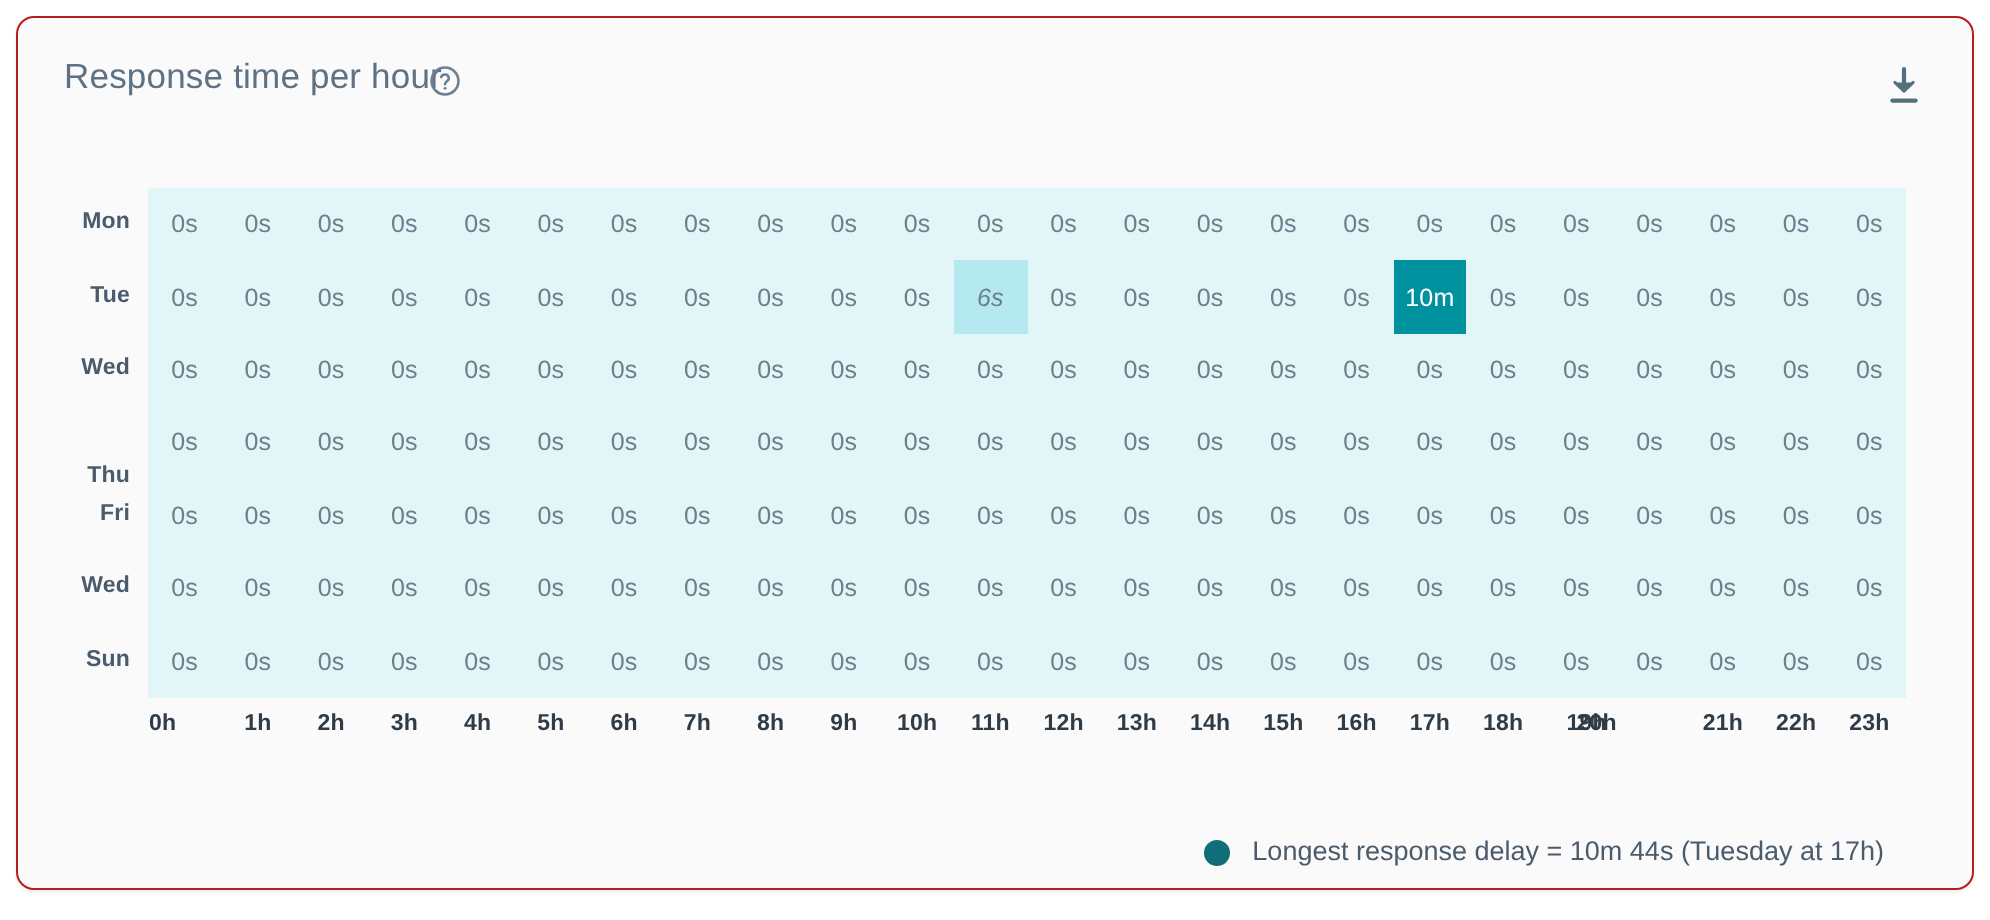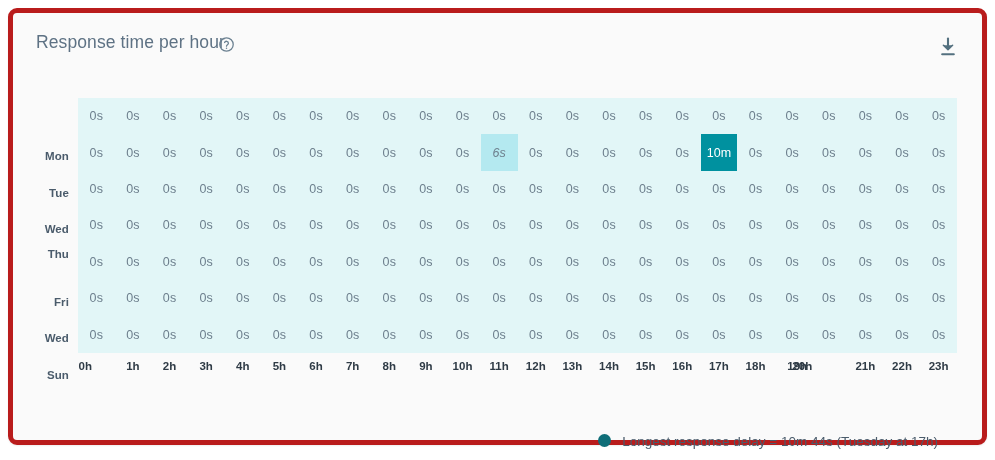--- a/index.html
+++ b/index.html
@@ -16,21 +16,21 @@
     background: #ffffff;
   }
   .card {
     position: absolute;
     left: 8px;
     top: 8px;
     width: 979px;
     height: 437px;
     box-sizing: border-box;
     background: #fafafa;
-    border: 5px solid #b91c1c;
+    border: 1px solid #b91c1c;
     border-radius: 9px;
     box-shadow: 0 1px 2px rgba(0,0,0,0.07);
   }
   .card-header {
     position: absolute;
     left: 0; top: 0; right: 0;
     height: 66px;
   }
   .card-title {
     position: absolute;
@@ -67,21 +67,20 @@
     top: 0;
   }
   .row-label {
     position: absolute;
     width: 46px;
     text-align: right;
     font-size: 11.5px;
     color: #4a5b6b;
     font-weight: 700;
     letter-spacing: 0.1px;
-    margin-top: 41px;
   }
   .col-label {
     position: absolute;
     text-align: center;
     font-size: 11.5px;
     color: #2f3b46;
     font-weight: 700;
     letter-spacing: 0.1px;
   }
   .heat-grid {
@@ -103,23 +102,22 @@
     box-sizing: border-box;
   }
   .cell.lvl1 { background: #b4e9f0; color: #6d7f8d; font-style: italic; }
   .cell.lvl2 { background: #00919f; color: #ffffff; }
 
   .legend {
     position: absolute;
     right: 44px;
     top: 409px;
     display: flex;
-    align-items: flex-start;
+    align-items: flex-end;
     gap: 11px;
-    margin-top: 12px;
   }
   .legend-dot {
     width: 13px;
     height: 13px;
     border-radius: 50%;
     background: #0f6e78;
     flex: none;
   }
   .legend-text {
     font-size: 13.5px;
@@ -152,21 +150,21 @@
         </svg>
       </div>
     </div>
 
     <div class="plot">
       <div class="heat-grid"></div>
       <div id="row-labels">
           <div class="row-label" style="left: 10px; top: 96.2143px;">Mon</div>
           <div class="row-label" style="left: 10px; top: 132.643px;">Tue</div>
           <div class="row-label" style="left: 10px; top: 169.071px;">Wed</div>
-          <div class="row-label" style="left: 10px; top: 194px;">Thu</div>
+          <div class="row-label" style="left: 10px; top: 223px;">Thu</div>
           <div class="row-label" style="left: 10px; top: 241.929px;">Fri</div>
           <div class="row-label" style="left: 10px; top: 278.357px;">Wed</div>
           <div class="row-label" style="left: 10px; top: 314.786px;">Sun</div>
         </div>
       <div id="col-labels">
           <div class="col-label" style="left: 54px; width: 36.625px; top: 347px;">0h</div>
           <div class="col-label" style="left: 101.625px; width: 36.625px; top: 347px;">1h</div>
           <div class="col-label" style="left: 138.25px; width: 36.625px; top: 347px;">2h</div>
           <div class="col-label" style="left: 174.875px; width: 36.625px; top: 347px;">3h</div>
           <div class="col-label" style="left: 211.5px; width: 36.625px; top: 347px;">4h</div>

